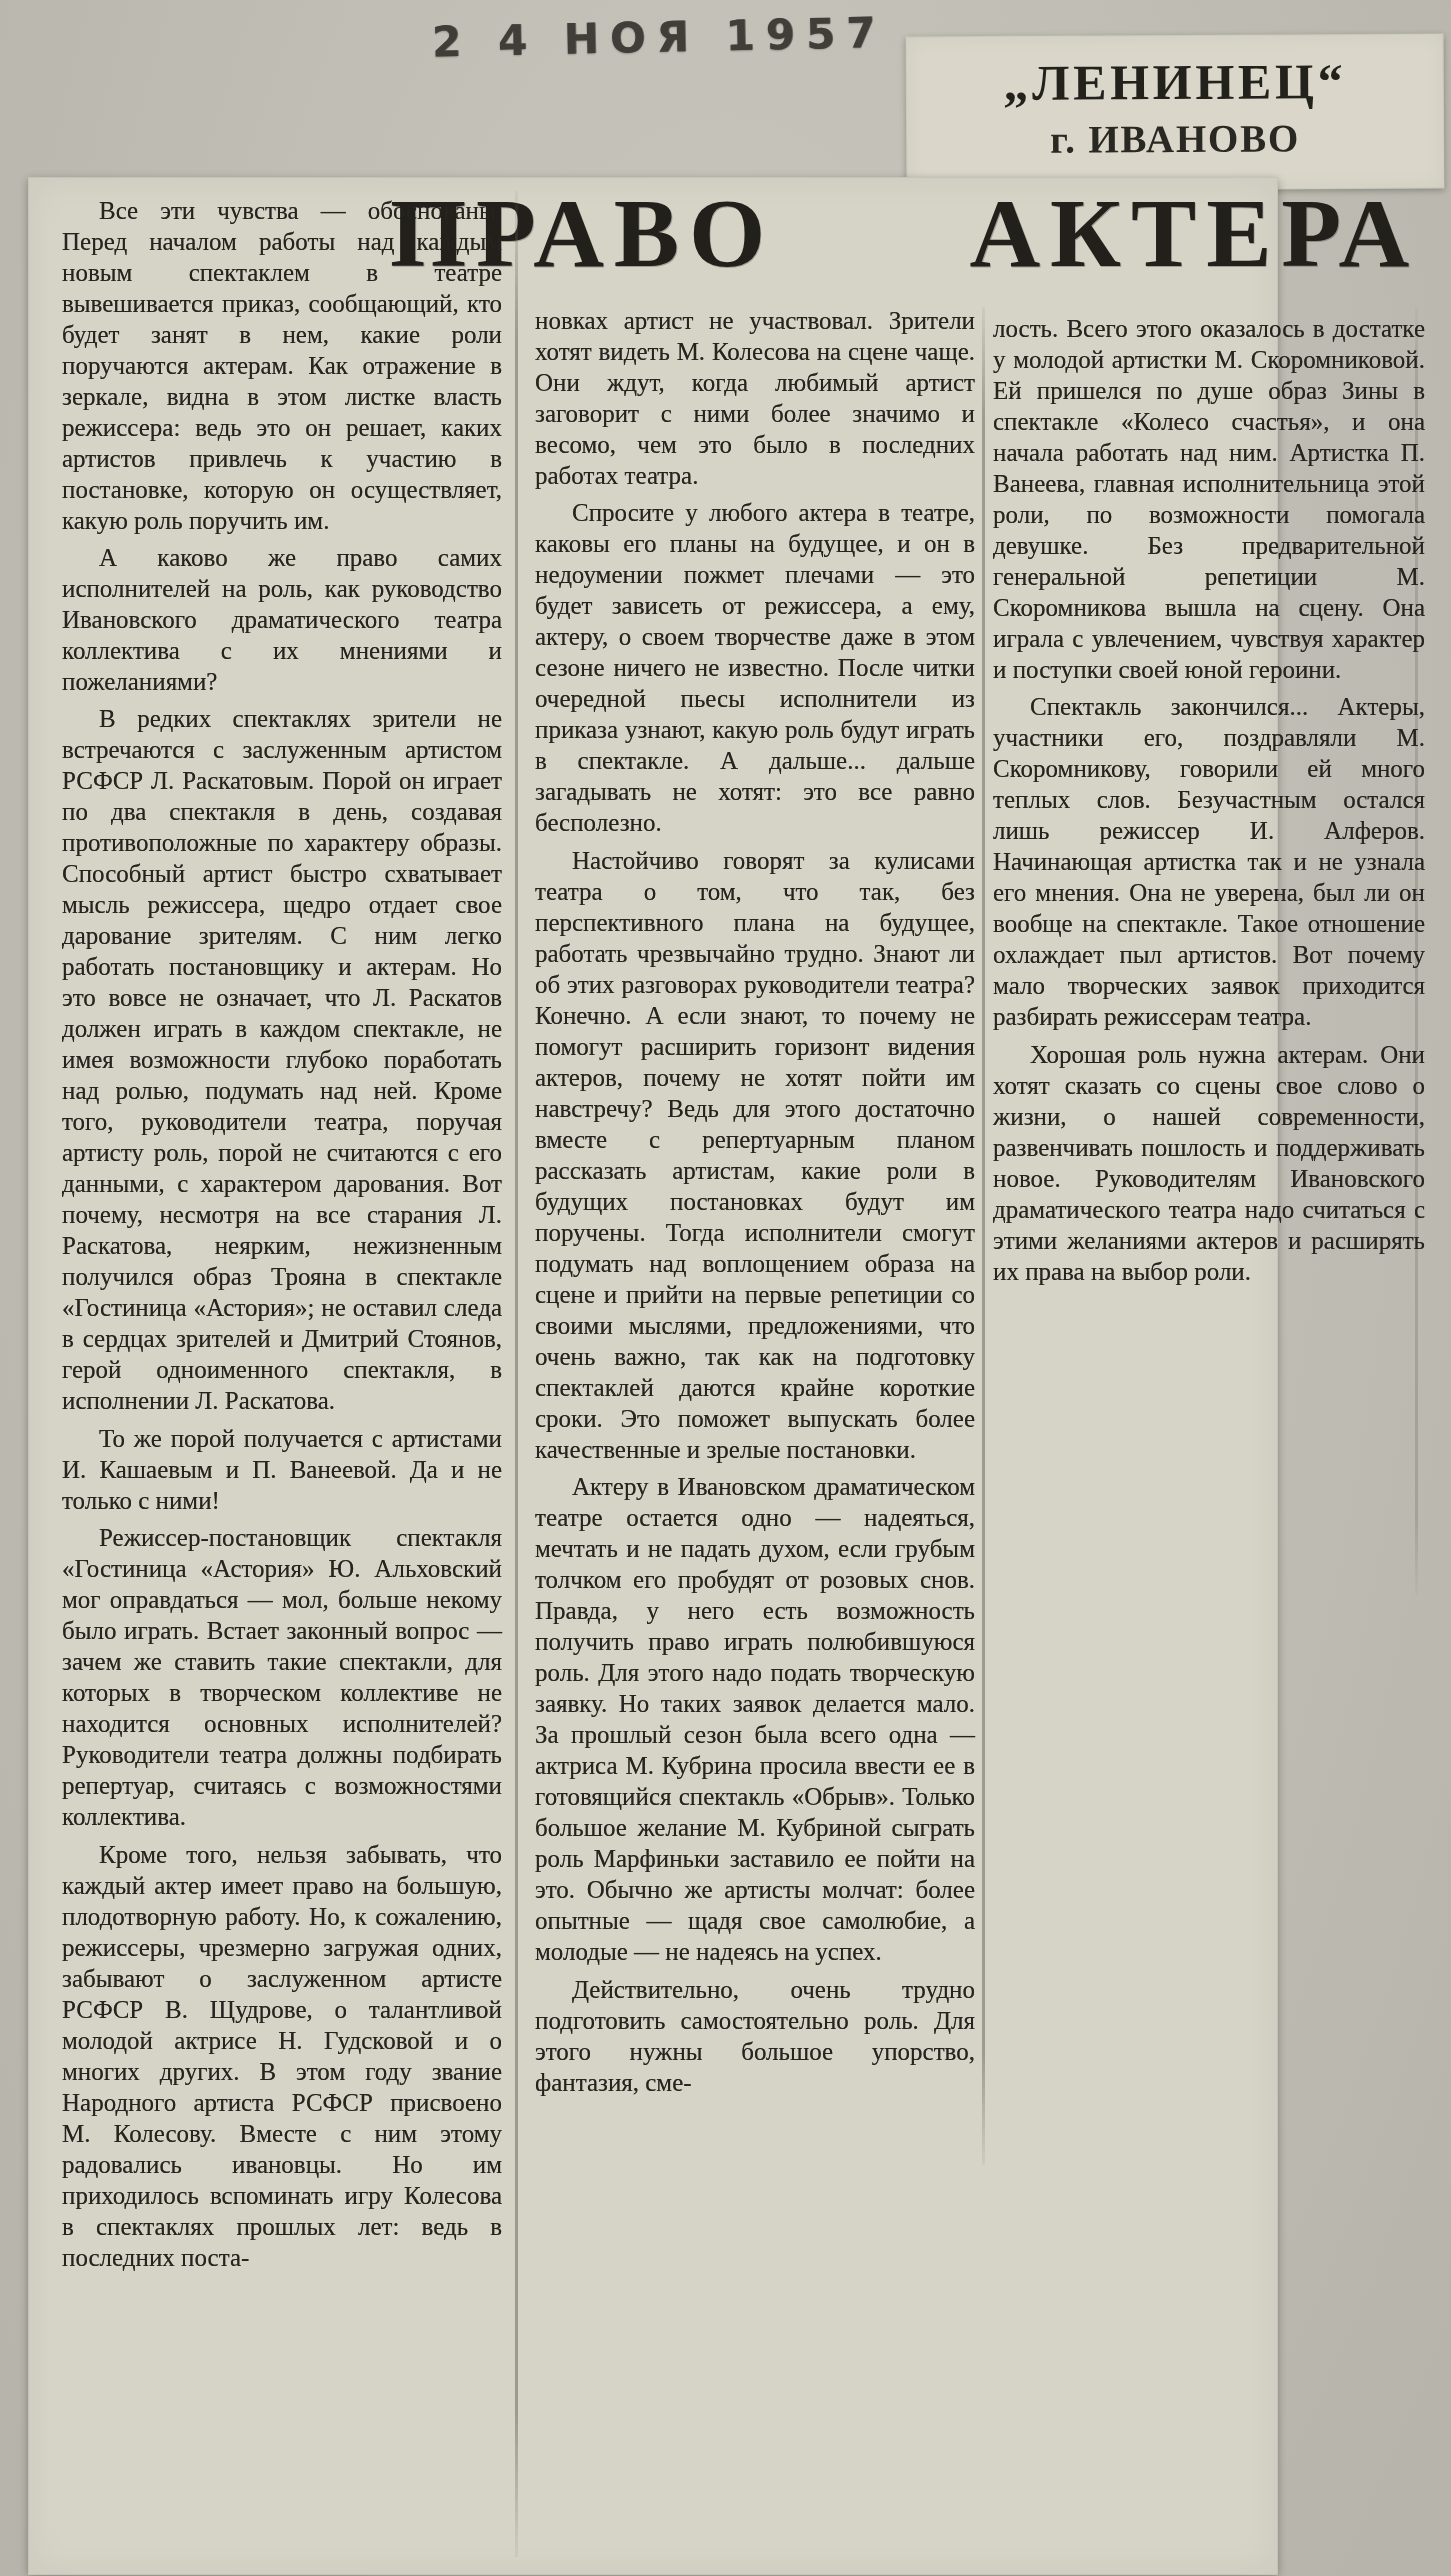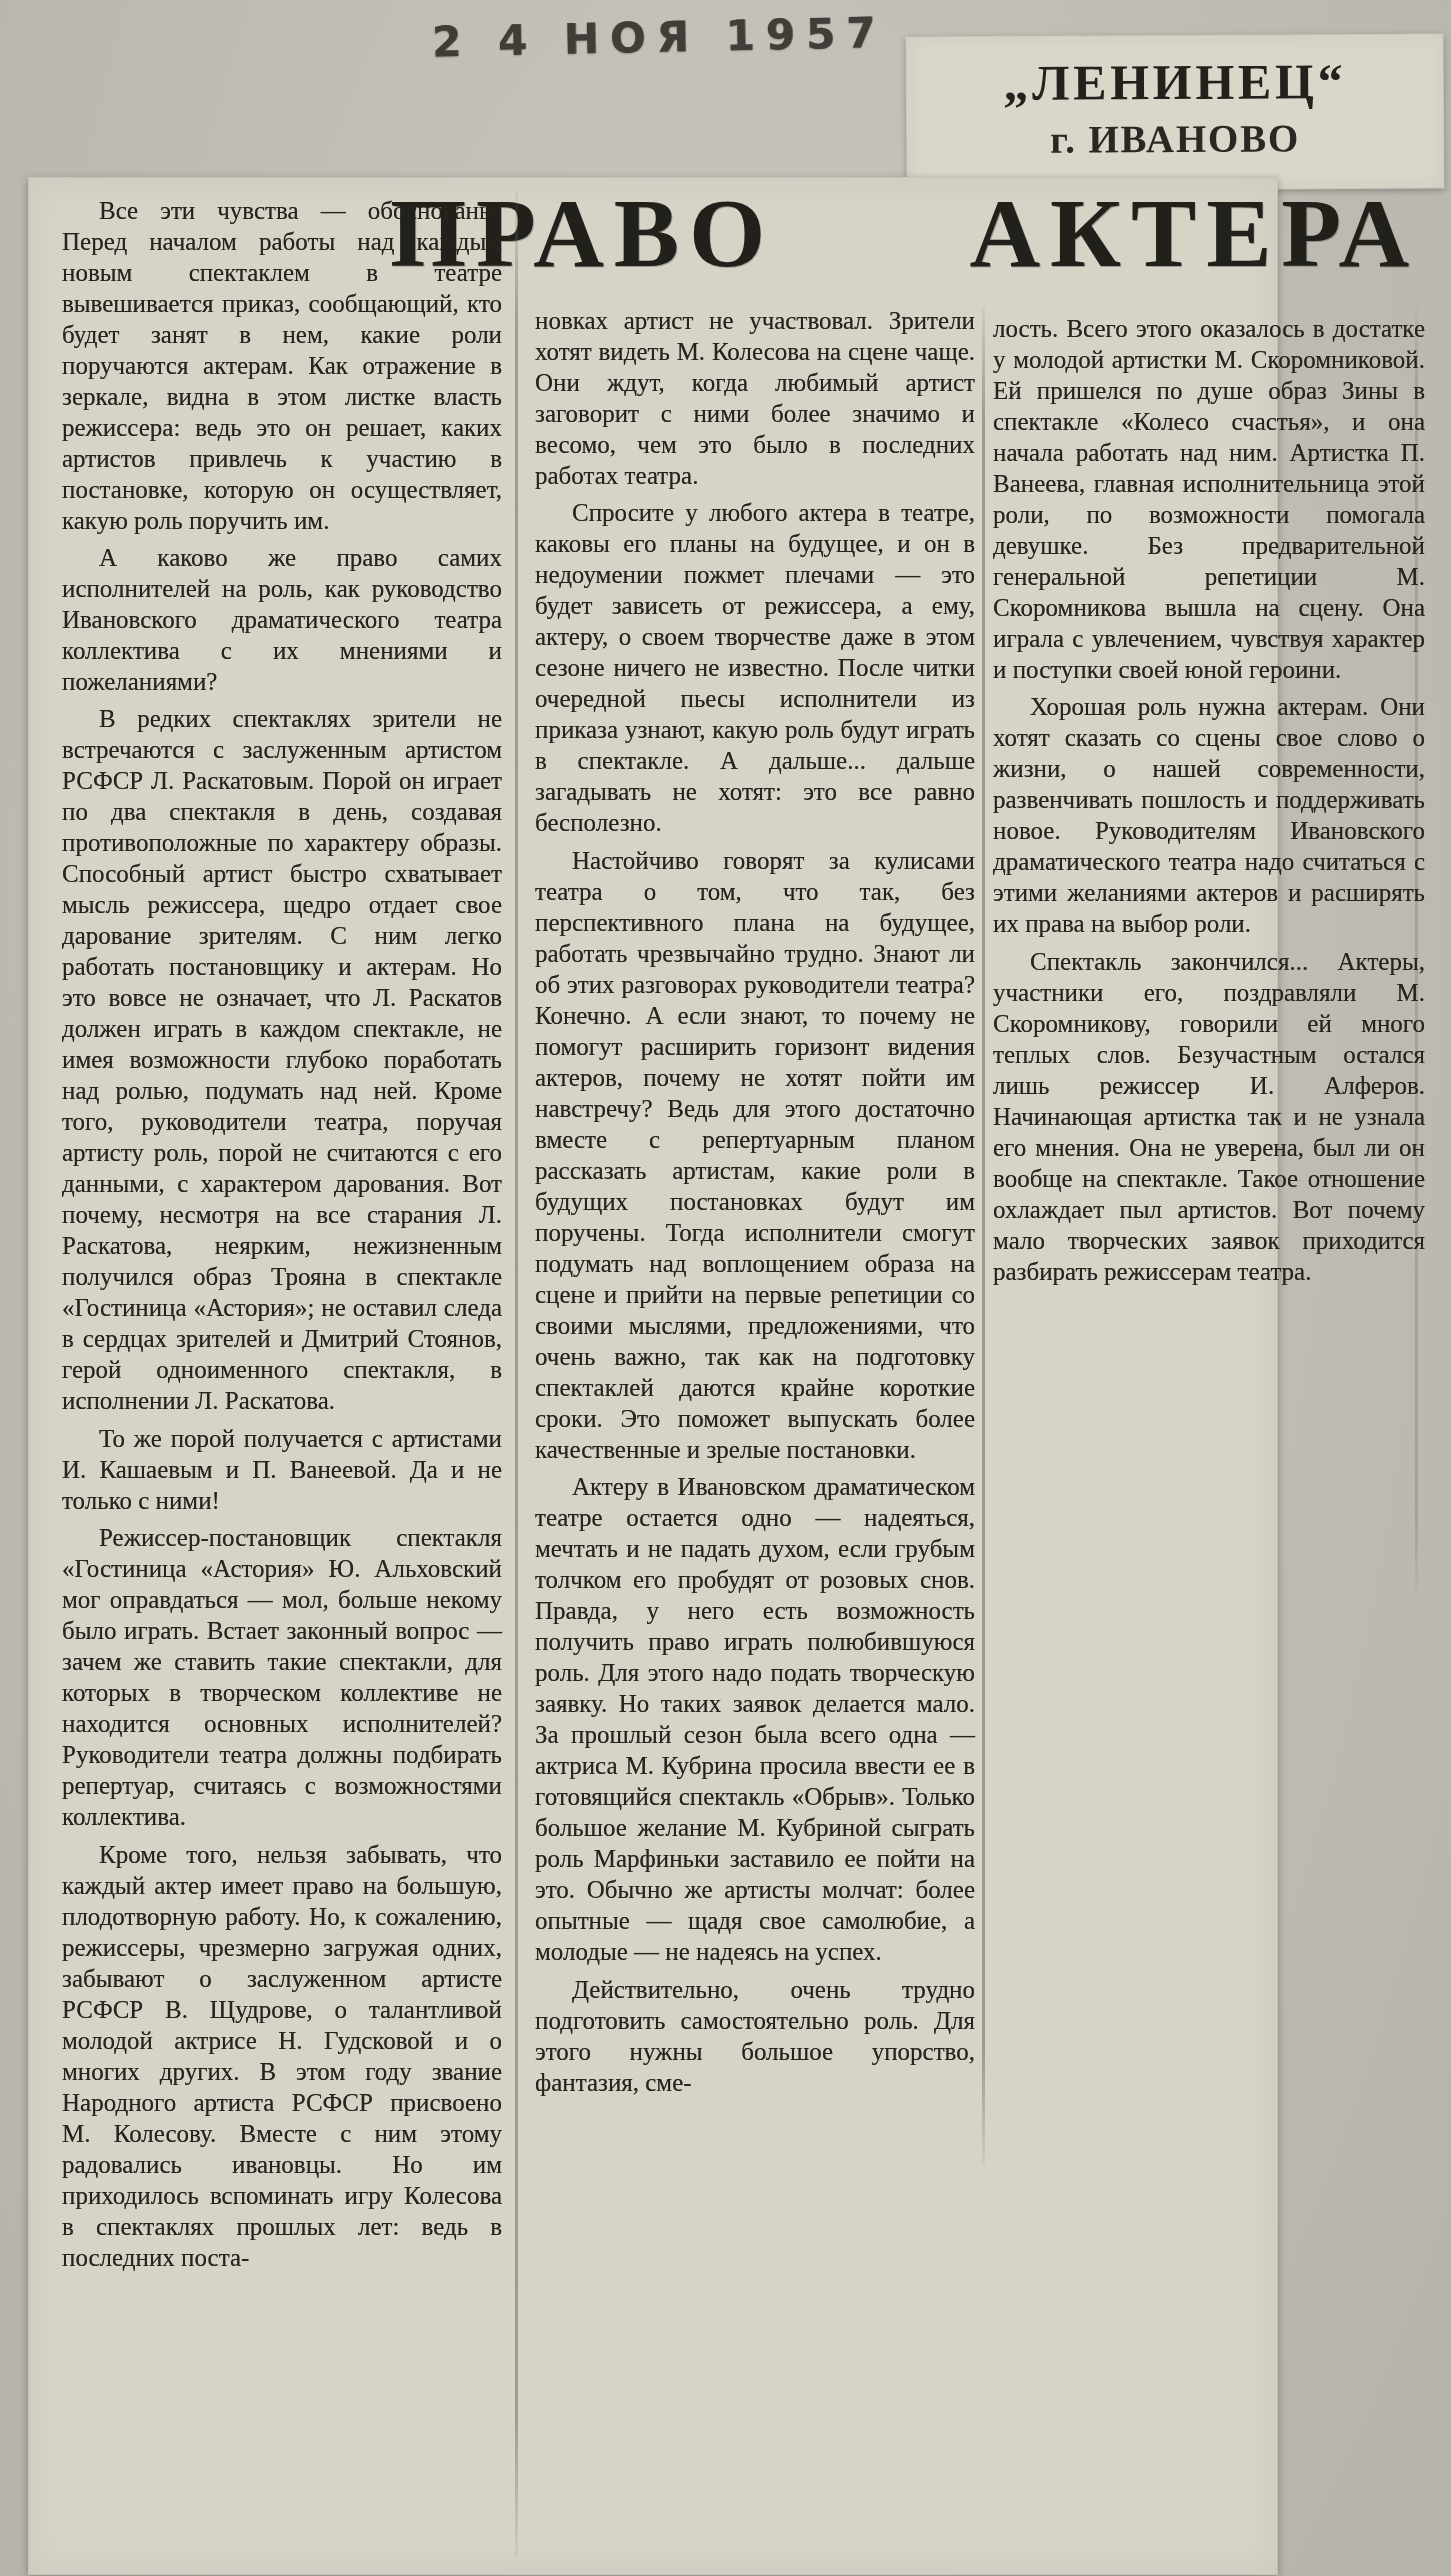--- a/index.html
+++ b/index.html
@@ -151,18 +151,18 @@
   <div class="col col-2">
       <p class="flush">новках артист не участвовал. Зрители хотят видеть М. Колесова на сцене чаще. Они ждут, когда любимый артист заговорит с ними более значимо и весомо, чем это было в последних работах театра.</p>
       <p>Спросите у любого актера в театре, каковы его планы на будущее, и он в недоумении пожмет плечами — это будет зависеть от режиссера, а ему, актеру, о своем творчестве даже в этом сезоне ничего не известно. После читки очередной пьесы исполнители из приказа узнают, какую роль будут играть в спектакле. А дальше... дальше загадывать не хотят: это все равно бесполезно.</p>
       <p>Настойчиво говорят за кулисами театра о том, что так, без перспективного плана на будущее, работать чрезвычайно трудно. Знают ли об этих разговорах руководители театра? Конечно. А если знают, то почему не помогут расширить горизонт видения актеров, почему не хотят пойти им навстречу? Ведь для этого достаточно вместе с репертуарным планом рассказать артистам, какие роли в будущих постановках будут им поручены. Тогда исполнители смогут подумать над воплощением образа на сцене и прийти на первые репетиции со своими мыслями, предложениями, что очень важно, так как на подготовку спектаклей даются крайне короткие сроки. Это поможет выпускать более качественные и зрелые постановки.</p>
       <p>Актеру в Ивановском драматическом театре остается одно — надеяться, мечтать и не падать духом, если грубым толчком его пробудят от розовых снов. Правда, у него есть возможность получить право играть полюбившуюся роль. Для этого надо подать творческую заявку. Но таких заявок делается мало. За прошлый сезон была всего одна — актриса М. Кубрина просила ввести ее в готовящийся спектакль «Обрыв». Только большое желание М. Кубриной сыграть роль Марфиньки заставило ее пойти на это. Обычно же артисты молчат: более опытные — щадя свое самолюбие, а молодые — не надеясь на успех.</p>
       <p>Действительно, очень трудно подготовить самостоятельно роль. Для этого нужны большое упорство, фантазия, сме-</p>
     </div>
 
   <div class="col col-3">
   <p class="flush">лость. Всего этого оказалось в достатке у молодой артистки М. Скоромниковой. Ей пришелся по душе образ Зины в спектакле «Колесо счастья», и она начала работать над ним. Артистка П. Ванеева, главная исполнительница этой роли, по возможности помогала девушке. Без предварительной генеральной репетиции М. Скоромникова вышла на сцену. Она играла с увлечением, чувствуя характер и поступки своей юной героини.</p>
+      <p>Спектакль закончился... Актеры, участники его, поздравляли М. Скоромникову, говорили ей много теплых слов. Безучастным остался лишь режиссер И. Алферов. Начинающая артистка так и не узнала его мнения. Она не уверена, был ли он вообще на спектакле. Такое отношение охлаждает пыл артистов. Вот почему мало творческих заявок приходится разбирать режиссерам театра.</p>
       <p>Хорошая роль нужна актерам. Они хотят сказать со сцены свое слово о жизни, о нашей современности, развенчивать пошлость и поддерживать новое. Руководителям Ивановского драматического театра надо считаться с этими желаниями актеров и расширять их права на выбор роли.</p>
-      <p>Спектакль закончился... Актеры, участники его, поздравляли М. Скоромникову, говорили ей много теплых слов. Безучастным остался лишь режиссер И. Алферов. Начинающая артистка так и не узнала его мнения. Она не уверена, был ли он вообще на спектакле. Такое отношение охлаждает пыл артистов. Вот почему мало творческих заявок приходится разбирать режиссерам театра.</p>
     </div>
 
 </div>
 
 
 </body></html>

